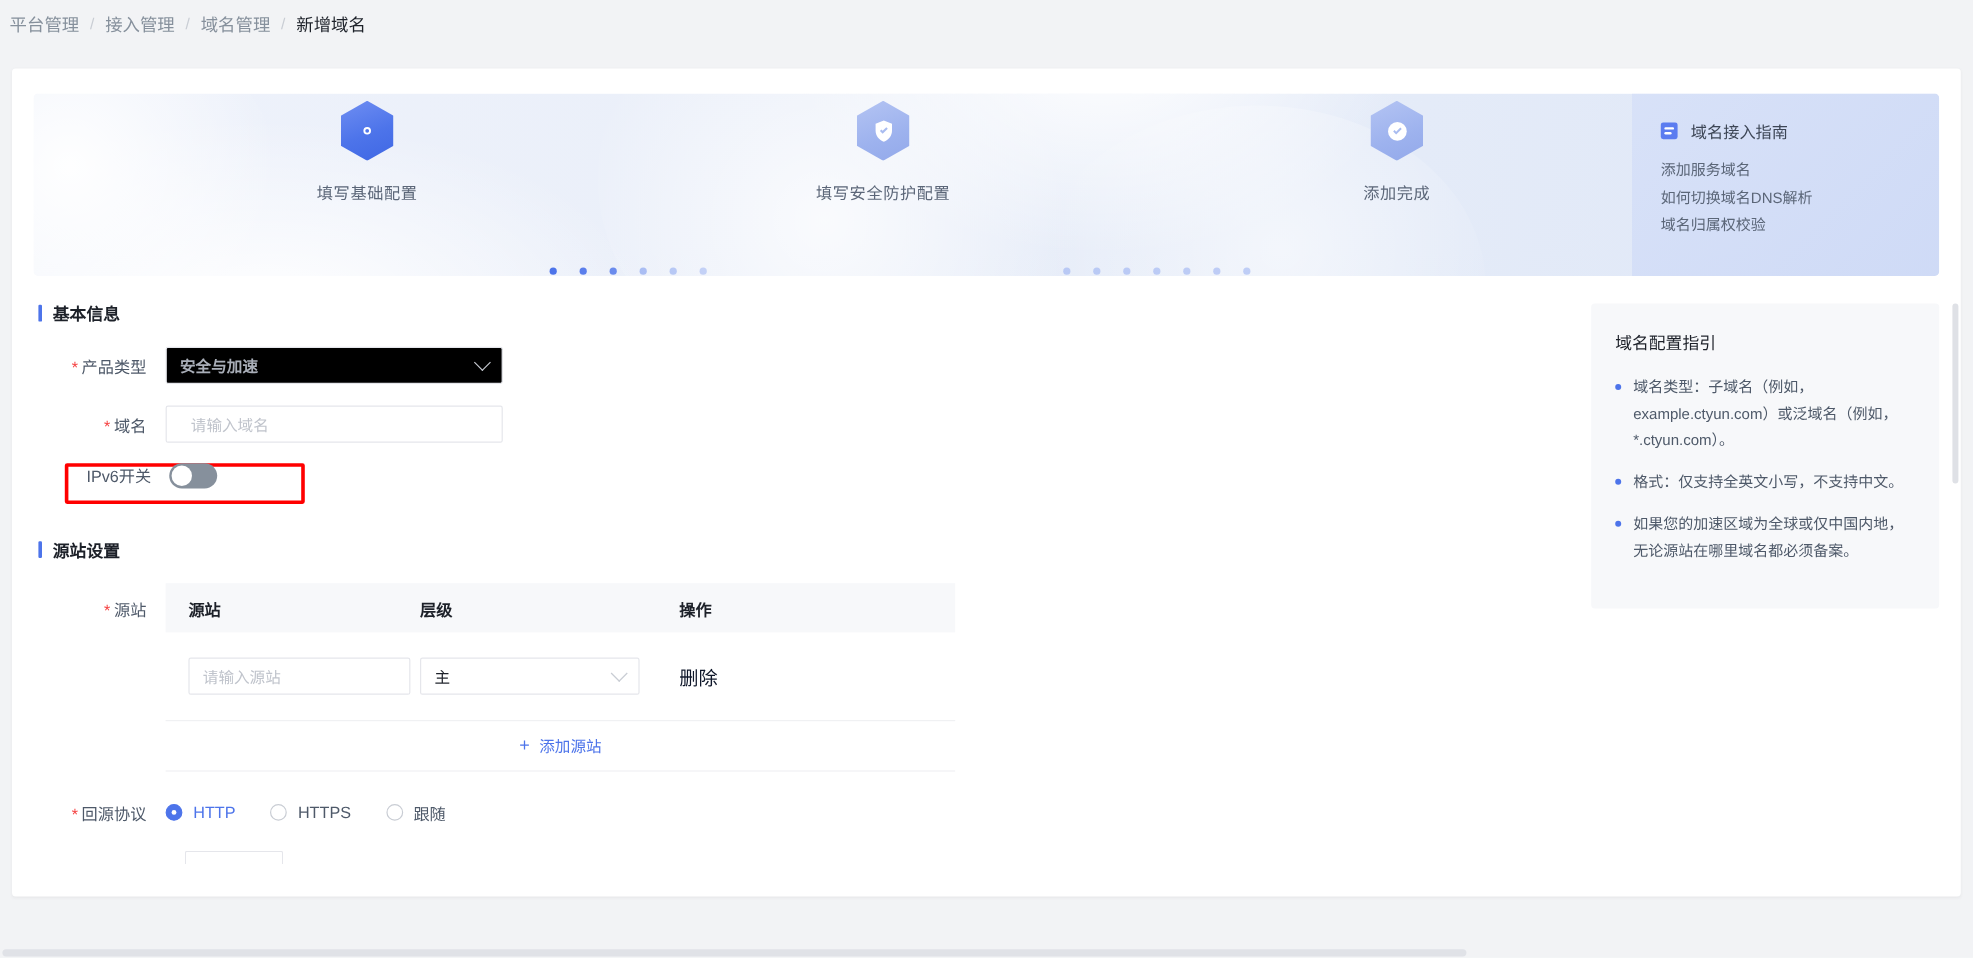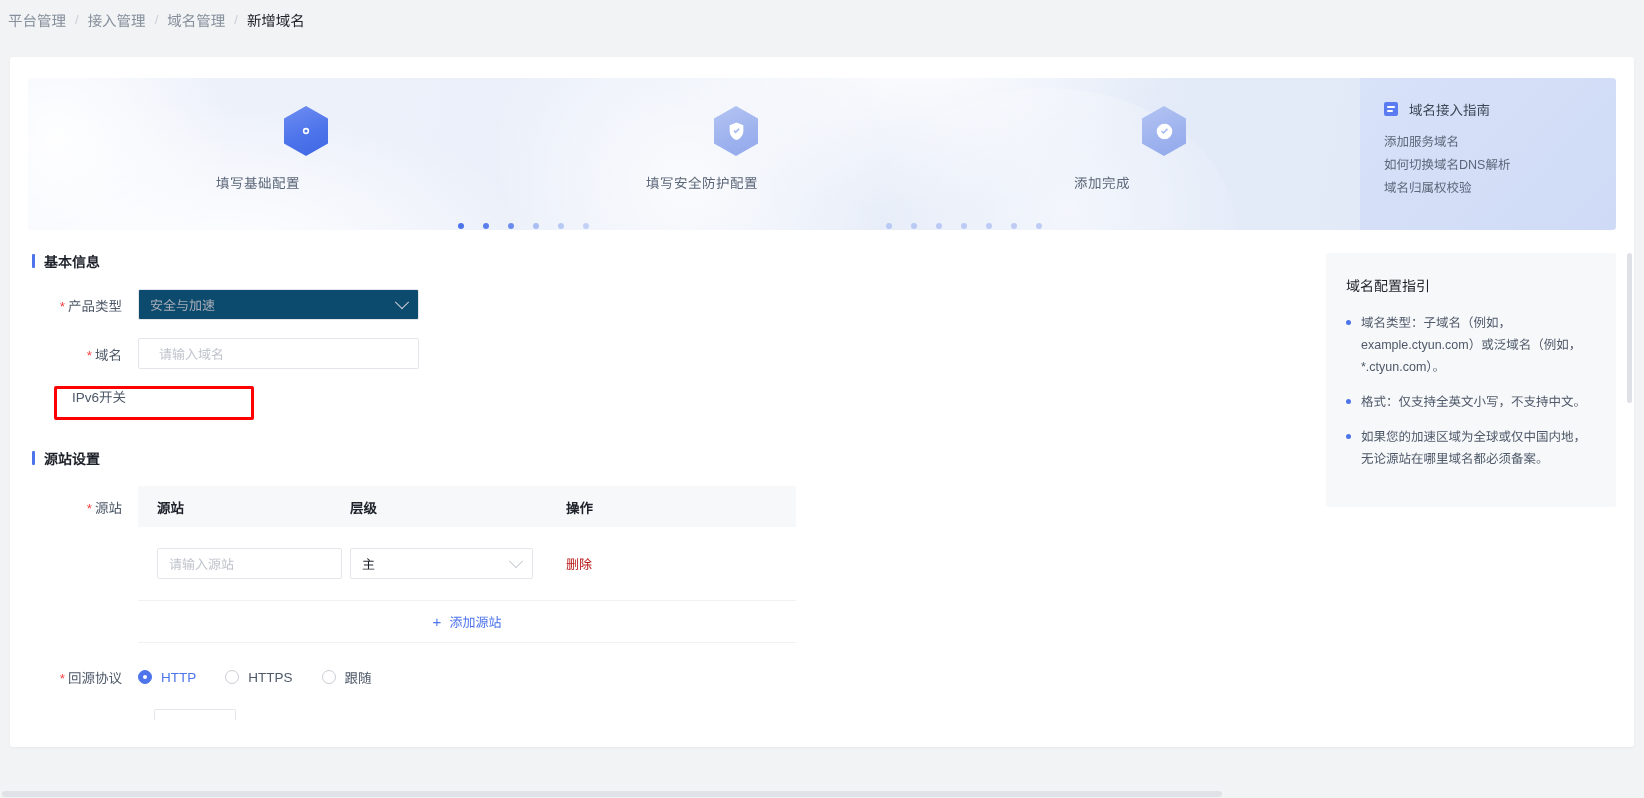--- a/index.html
+++ b/index.html
@@ -69,23 +69,23 @@
 
   .steps-row {
     position: relative;
     height: 100%;
     display: flex;
     align-items: center;
   }
 
   .step {
     position: absolute;
-    top: 28px;
+    top: 6px;
     width: 180px;
-    text-align: left;
+    text-align: center;
   }
   .step-hex {
     width: 44px;
     height: 50px;
     margin: 0 auto;
     position: relative;
     clip-path: polygon(50% 0%, 100% 25%, 100% 75%, 50% 100%, 0% 75%, 0% 25%);
     display: flex;
     align-items: center;
     justify-content: center;
@@ -195,21 +195,21 @@
     border: 1px solid #e5e6eb;
     border-radius: 2px;
     font-size: 13px;
     display: flex;
     align-items: center;
     padding: 0 11px;
     background: #ffffff;
     color: #1d2129;
   }
   .select-box { width: 281px; justify-content: space-between; }
-  .select-box.disabled { background: #0c4a6e; color: #a9aeb8; border-color: #e5e6eb; }
+  .select-box.disabled { background: #000000; color: #a9aeb8; border-color: #e5e6eb; font-weight: bold; }
   .text-input { width: 281px; color: #c0c4cc; padding-left: 20px; }
   .chev {
     width: 9px; height: 9px;
     border-right: 1.4px solid #c9cdd4;
     border-bottom: 1.4px solid #c9cdd4;
     transform: rotate(45deg) translate(-2px,-2px);
   }
 
   
   .ipv6-wrap {
@@ -227,21 +227,20 @@
     box-sizing: border-box;
     pointer-events: none;
   }
   .ipv6-inner {
     position: absolute;
     left: 18px; top: 0;
     height: 34px;
     display: flex;
     align-items: flex-start;
     gap: 15px;
-    flex-direction: column;
   }
   .ipv6-label { font-size: 13.5px; color: #4e5969; }
   .switch {
     width: 40px; height: 21px;
     border-radius: 11px;
     background: #86909c;
     position: relative;
     cursor: pointer;
   }
   .switch .knob {
@@ -300,22 +299,22 @@
     width: 183px; height: 31px;
     border: 1px solid #e5e6eb;
     border-radius: 2px;
     display: flex; align-items: center; justify-content: space-between;
     padding: 0 11px;
     font-size: 13px;
     color: #1d2129;
     background: #fff;
   }
   .link-blue {
-    color: #b91c1c;
-    font-size: 13px;
+    color: #0f172a;
+    font-size: 16px;
     cursor: pointer;
   }
   .otable-add {
     border-top: 1px solid #f0f1f3;
     border-bottom: 1px solid #f0f1f3;
     height: 41px;
     display: flex;
     align-items: center;
     justify-content: center;
     gap: 8px;

